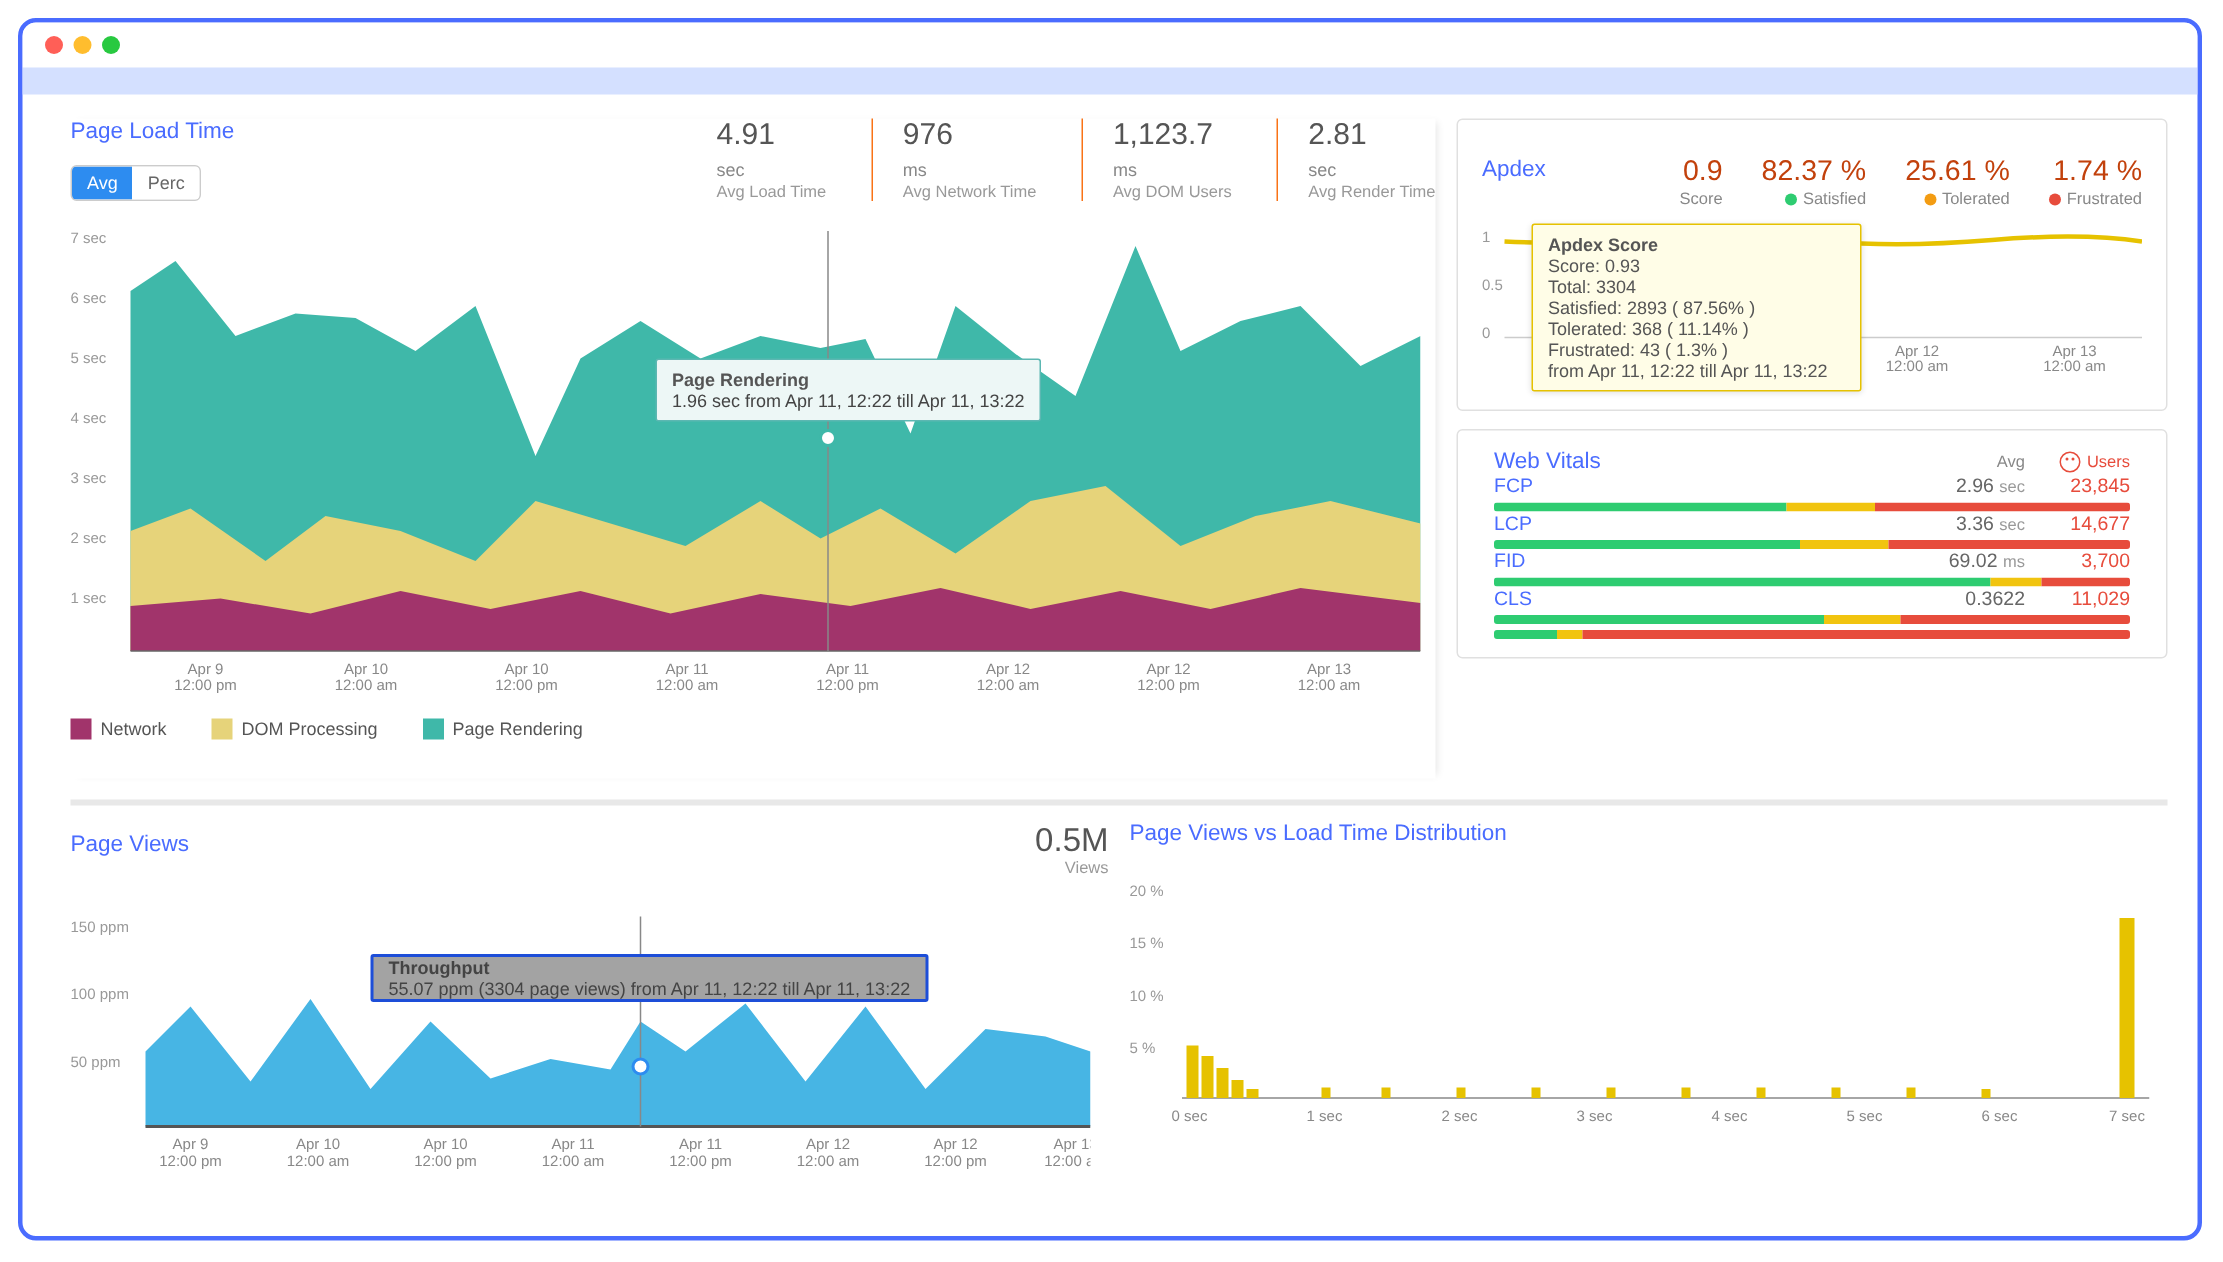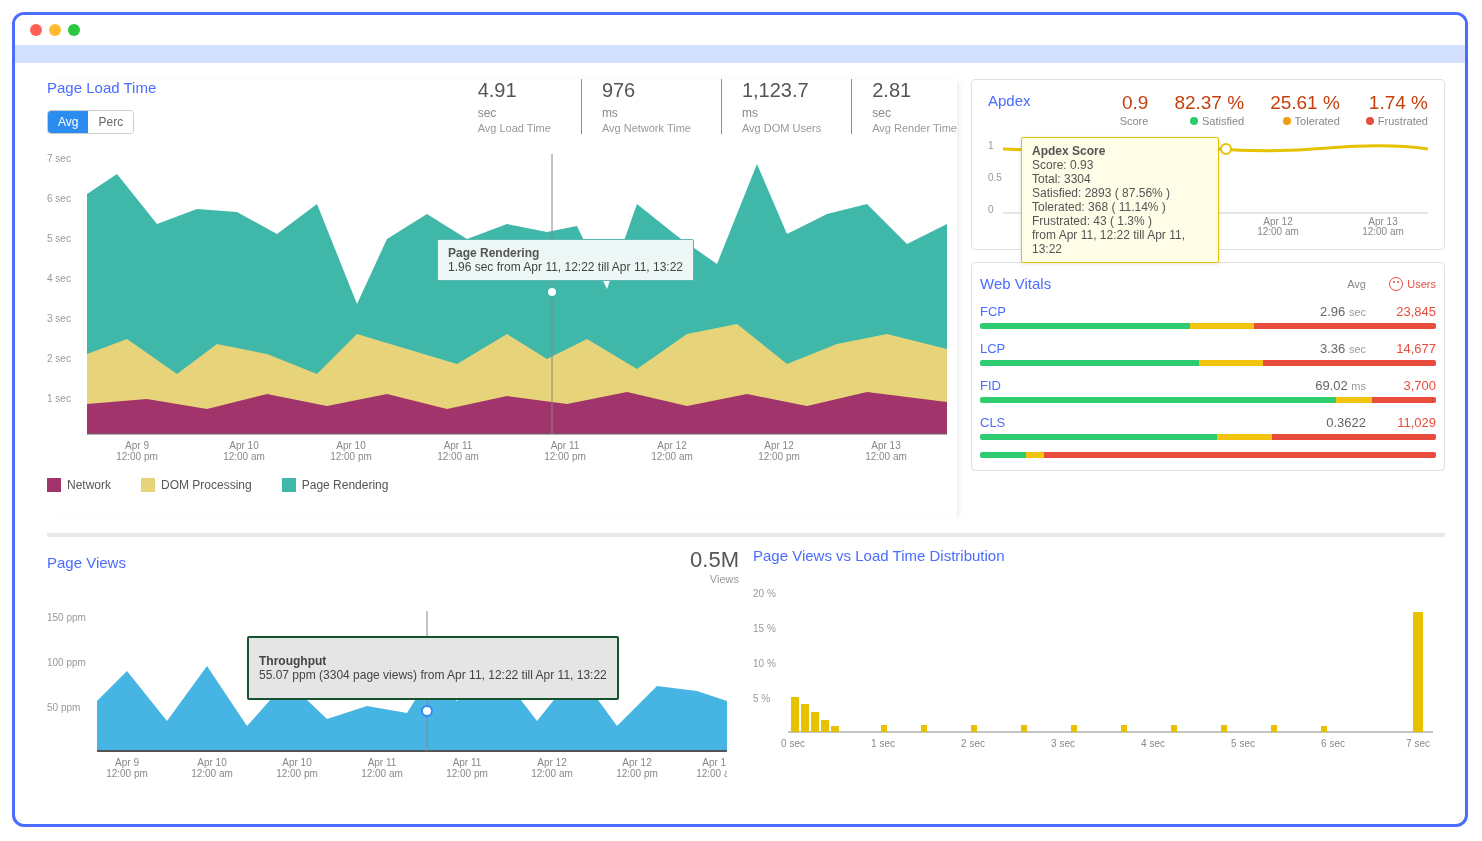--- a/index.html
+++ b/index.html
@@ -27,55 +27,55 @@
 .stat:first-child { border-left: none; }
 .stat-val { font-size: 20px; color: #555; display: flex; align-items: baseline; gap: 4px; flex-direction: column; }
 .stat-unit { font-size: 12px; color: #888; }
 .stat-label { font-size: 11px; color: #999; margin-top: 2px; }
 .chart-area { position: relative; margin-top: 10px; }
 .legend { display: flex; gap: 30px; margin-top: 10px; font-size: 12px; color: #555; }
 .legend-item { display: flex; align-items: center; gap: 6px; }
 .legend-sw { width: 14px; height: 14px; }
 .tooltip-plt { position: absolute; left: 390px; top: 95px; background: #edf7f6; border: 1px solid #5cb7b2; padding: 6px 10px; font-size: 12px; color: #444; z-index: 5; border-radius: 2px; }
 .tooltip-plt .tt-title { font-weight: 600; color: #555; }
-.apdex { border: 1px solid #e0e0e0; border-radius: 4px; padding: 12px 16px; position: relative; }
+.apdex { border: 1px solid #e0e0e0; border-radius: 4px; padding: 24px 16px; position: relative; }
 .apdex-header { display: flex; justify-content: space-between; align-items: flex-start; }
 .apdex-stats { display: flex; gap: 26px; }
 .apdex-stat { text-align: right; }
 .apdex-stat .v { font-size: 19px; color: #c2410c; }
 .apdex-stat .l { font-size: 11px; color: #888; display: flex; align-items: center; gap: 4px; justify-content: flex-end; margin-top: 1px; }
 .sdot { width: 8px; height: 8px; border-radius: 50%; display: inline-block; }
 .sdot.g { background: #2ecc71; }
 .sdot.o { background: #f39c12; }
 .sdot.r { background: #e74c3c; }
 .apdex-chart { position: relative; height: 100px; margin-top: 10px; }
-.apdex-tooltip { position: absolute; left: 33px; top: 0px; width: 198px; background: #fffde7; border: 1px solid #e6c200; padding: 6px 10px; font-size: 12px; color: #555; z-index: 6; border-radius: 2px; box-shadow: 0 1px 4px rgba(0,0,0,0.12); }
+.apdex-tooltip { position: absolute; left: 33px; top: 0px; width: 220px; background: #fffde7; border: 1px solid #e6c200; padding: 6px 10px; font-size: 12px; color: #555; z-index: 6; border-radius: 2px; box-shadow: 0 1px 4px rgba(0,0,0,0.12); }
 .apdex-tooltip .tt-title { font-weight: 600; }
-.vitals { border: 1px solid #e0e0e0; border-radius: 4px; padding: 12px 8px; }
+.vitals { border: 1px solid #e0e0e0; border-radius: 4px; padding: 12px 24px; }
 .vitals-header { display: flex; align-items: center; }
 .vitals-title { color: #4a6cff; font-size: 15px; font-weight: 500; flex: 1; }
 .vitals-col { font-size: 11px; color: #888; width: 70px; text-align: right; }
 .vitals-col.users { color: #e74c3c; display: flex; align-items: center; justify-content: flex-end; gap: 4px; }
-.vital-row { margin-top: 12px; }
+.vital-row { margin-top: 0; }
 .vital-top { display: flex; align-items: baseline; }
 .vital-name { color: #4a6cff; font-size: 13px; flex: 1; }
 .vital-avg { font-size: 13px; color: #666; width: 100px; text-align: right; }
 .vital-unit { font-size: 11px; color: #999; }
 .vital-users { font-size: 13px; color: #e74c3c; width: 70px; text-align: right; }
 .vital-bar { height: 6px; display: flex; margin-top: 4px; border-radius: 2px; overflow: hidden; }
 .vb-g { background: #2ecc71; }
 .vb-y { background: #f1c40f; }
 .vb-r { background: #e74c3c; }
 .pv-panel { position: relative; }
 .pv-header { display: flex; justify-content: space-between; align-items: center; }
 .pv-stat { text-align: right; }
 .pv-stat .v { font-size: 22px; color: #555; }
 .pv-stat .l { font-size: 11px; color: #999; }
 .pv-chart { position: relative; margin-top: 6px; }
-.pv-tooltip { position: absolute; left: 200px; top: 45px; background: #e5e5e5; border: 2px solid #14532d; padding: 16px 10px; font-size: 12px; color: #444; z-index: 5; border-radius: 2px; }
+.pv-tooltip { position: absolute; left: 200px; top: 45px; background: #a3a3a3; border: 2px solid #1d4ed8; padding: 0 10px; font-size: 12px; color: #444; z-index: 5; border-radius: 2px; }
 .pv-tooltip .tt-title { font-weight: 600; }
 .dist-panel {}
 .dist-chart { margin-top: 6px; }
 .sad-icon { width: 14px; height: 14px; border: 1.5px solid #e74c3c; border-radius: 50%; position: relative; display: inline-block; }
 .sad-icon::before { content:''; position:absolute; width:2px; height:2px; background:#e74c3c; border-radius:50%; top:3px; left:3px; }
 .sad-icon::after { content:''; position:absolute; width:2px; height:2px; background:#e74c3c; border-radius:50%; top:3px; right:3px; }
 .vline { stroke: #888; stroke-width: 1; }
 .shadow-right { box-shadow: 3px 0 5px -2px rgba(0,0,0,0.1); }
 </style>
 </head>

